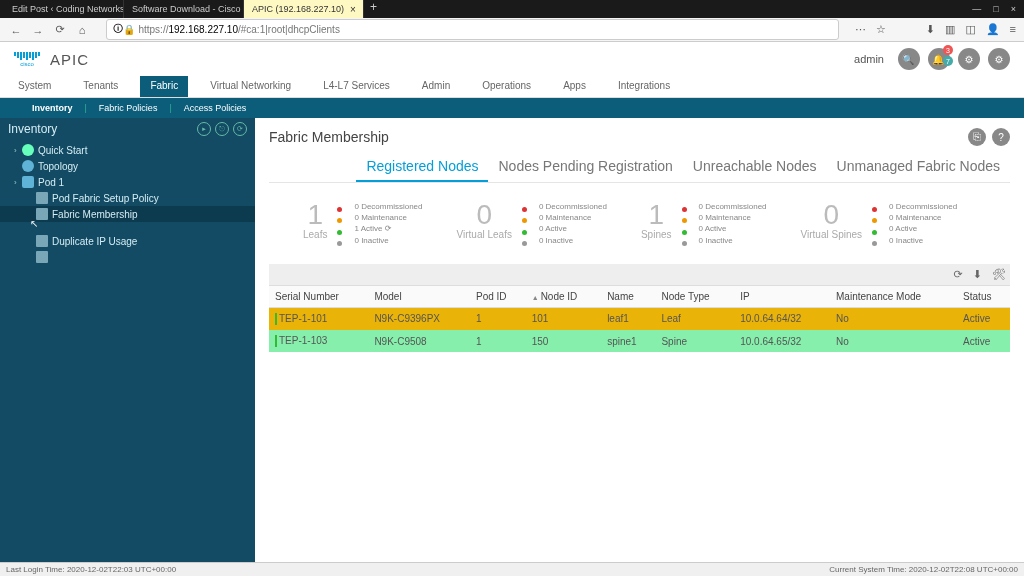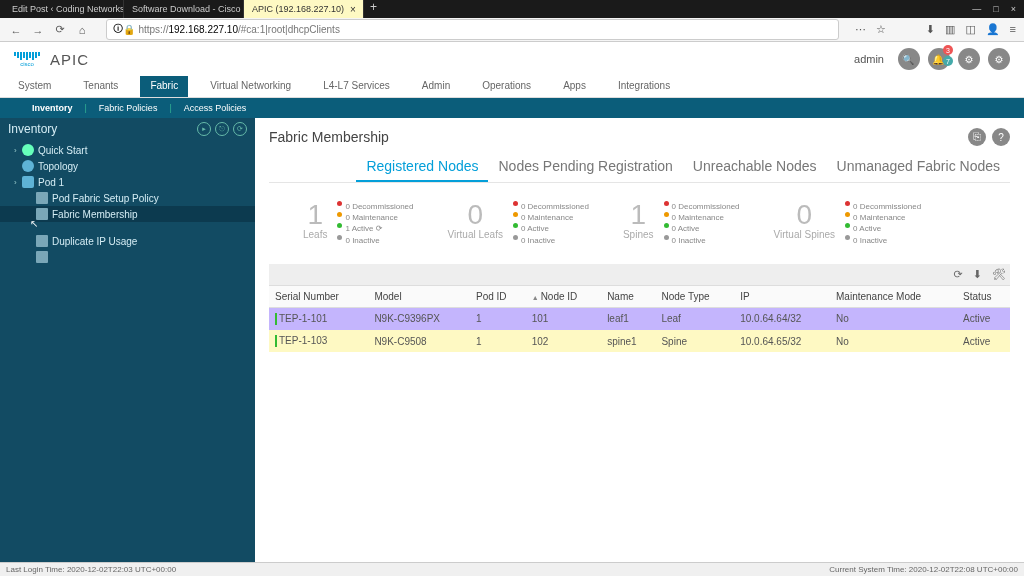--- a/index.html
+++ b/index.html
@@ -67,35 +67,35 @@
 
 .inner-tabs { display: flex; justify-content: flex-end; margin-top: 6px; border-bottom: 1px solid #e5e5e5; font-size: 14px; gap: 0; }
 .inner-tab { padding: 6px 10px; color: #777; cursor: pointer; }
 .inner-tab.active { color: #049fd9; border-bottom: 2px solid #049fd9; }
 
 .stats-row { display: flex; gap: 34px; padding: 18px 34px; }
 .stat-block { display: flex; align-items: flex-start; gap: 10px; }
 .stat-num { font-size: 28px; color: #bbb; line-height: 1; text-align: center; }
 .stat-label { font-size: 10px; color: #aaa; display: block; text-align: center; }
 .stat-legend { font-size: 8px; color: #888; }
-.legend-row { display: flex; align-items: flex-start; gap: 3px; line-height: 1.4; white-space: nowrap; }
+.legend-row { display: flex; align-items: flex-end; gap: 12px; line-height: 1.4; white-space: nowrap; }
 .dot { width: 5px; height: 5px; border-radius: 50%; display: inline-block; }
 .dot.red { background: #d33; }
 .dot.orange { background: #e90; }
 .dot.green { background: #3b3; }
 .dot.gray { background: #999; }
 
 .table-toolbar { display: flex; justify-content: flex-end; gap: 10px; padding: 4px 4px; background: #eee; color: #666; }
 .tb-icon { font-size: 11px; }
 
 .tbl { width: 100%; border-collapse: collapse; font-size: 10px; }
 .tbl th { text-align: left; padding: 5px 6px; color: #444; background: #fafafa; border-top: 1px solid #ddd; border-bottom: 1px solid #ddd; font-weight: normal; }
 .tbl td { padding: 5px 6px; color: #555; }
-.tbl tr.row1 td { background: #c4b5fd; }
-.tbl tr.row2 td { background: #fef9c3; }
+.tbl tr.row1 td { background: #eab308; }
+.tbl tr.row2 td { background: #86efac; }
 .row-bar { width: 2px; background: #3b3; display: inline-block; height: 12px; vertical-align: middle; margin-right: 2px; }
 .sort-ind { font-size: 7px; color: #888; margin-right: 2px; }
 
 .status-bar { height: 14px; background: #f0f0f0; border-top: 1px solid #ccc; display: flex; align-items: center; font-size: 8px; color: #666; padding: 0 6px; }
 .status-right { margin-left: auto; }
 </style>
 </head>
 <body>
 
 <div class="browser-titlebar">
@@ -384,21 +384,21 @@
             <td>leaf1</td>
             <td>Leaf</td>
             <td>10.0.64.64/32</td>
             <td>No</td>
             <td>Active</td>
           </tr>
           <tr class="row2">
             <td><span class="row-bar"></span>TEP-1-103</td>
             <td>N9K-C9508</td>
             <td>1</td>
-            <td>102</td>
+            <td>150</td>
             <td>spine1</td>
             <td>Spine</td>
             <td>10.0.64.65/32</td>
             <td>No</td>
             <td>Active</td>
           </tr>
         </tbody>
     </table>
   </div>
 </div>

